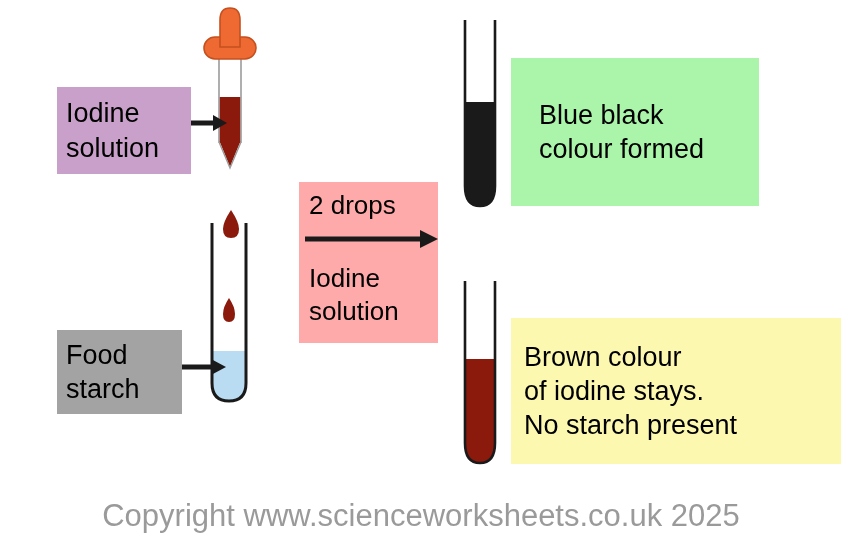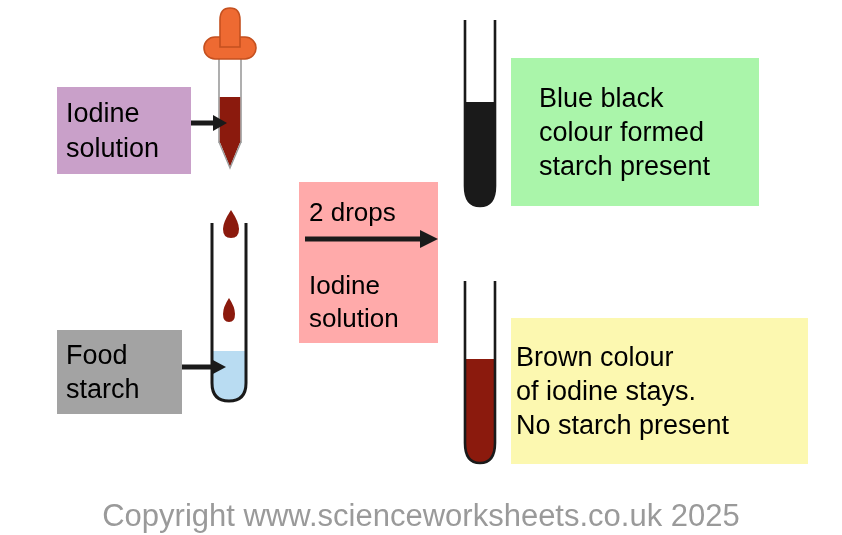--- a/index.html
+++ b/index.html
@@ -56,21 +56,21 @@
 
   
   #drops-box {
     left: 299px;
     top: 182px;
     width: 139px;
     height: 161px;
     background: #ffaaaa;
     font-size: 26px;
     justify-content: flex-start;
-    padding-top: 14px;
+    padding-top: 7px;
     padding-left: 10px;
   }
   #drops-box .spacer-arrow {
     height: 40px;
   }
 
   
   #green-box {
     left: 511px;
     top: 58px;
@@ -78,25 +78,25 @@
     height: 148px;
     background: #aaf5aa;
     font-size: 27px;
     padding-left: 28px;
   }
 
   
   #yellow-box {
     left: 511px;
     top: 318px;
-    width: 297px;
+    width: 330px;
     height: 146px;
     background: #fcf8b0;
     font-size: 27px;
-    padding-left: 5px;
+    padding-left: 13px;
   }
 
   
   .arrow {
     position: absolute;
   }
 
   
   #copyright {
     position: absolute;
@@ -196,21 +196,20 @@
   </div>
 
   <svg class="arrow" style="left:305px; top:227px;" width="135" height="24" viewBox="0 0 135 24">
     <line x1="0" y1="12" x2="118" y2="12" stroke="#1a1a1a" stroke-width="5"></line>
     <polygon points="115,3 133,12 115,21" fill="#1a1a1a"></polygon>
   </svg>
 
   <div class="label-box" id="green-box">
     <span class="line">Blue black</span>
     <span class="line">colour formed</span>
-    <span class="line">starch present</span>
   </div>
 
   <div class="label-box" id="yellow-box">
     <span class="line">Brown colour</span>
     <span class="line">of iodine stays.</span>
     <span class="line">No starch present</span>
   </div>
 
   <div id="copyright">Copyright www.scienceworksheets.co.uk 2025</div>
 

